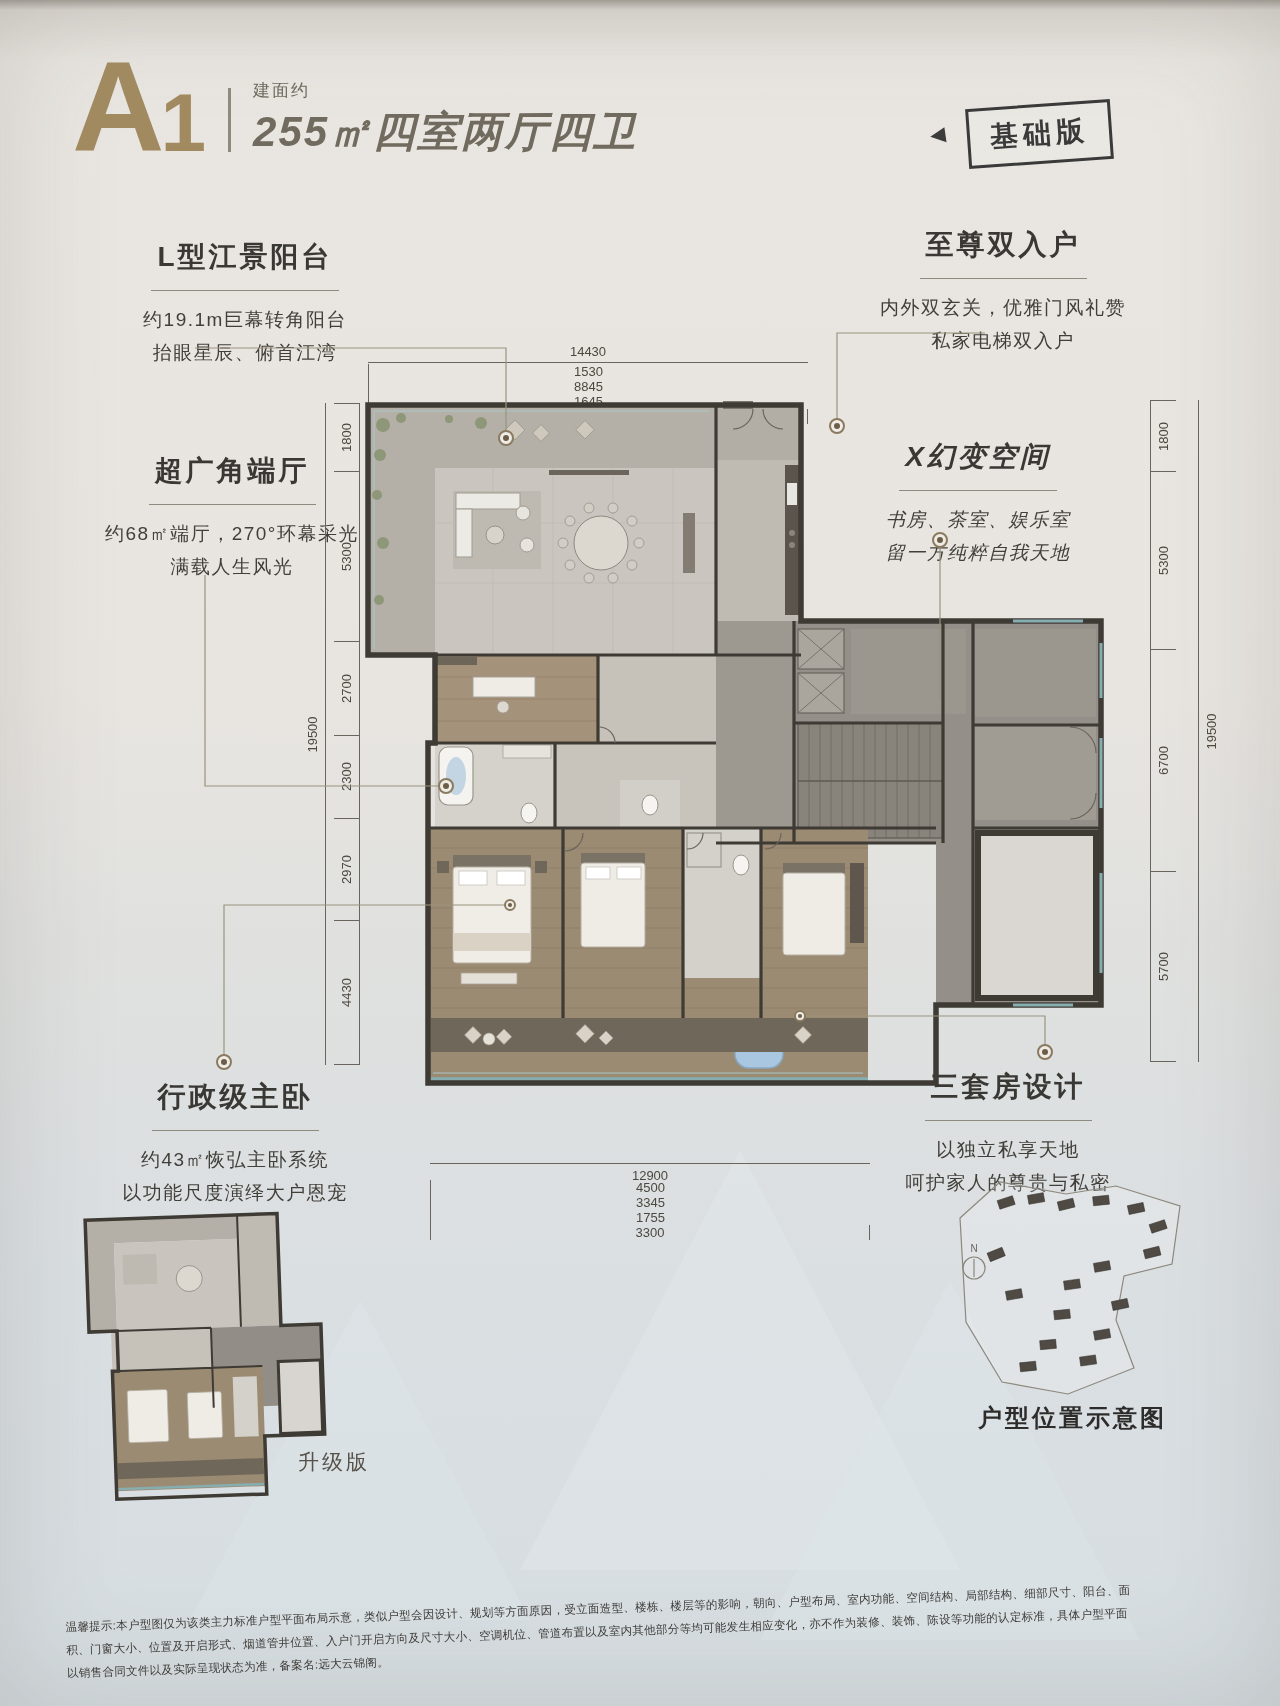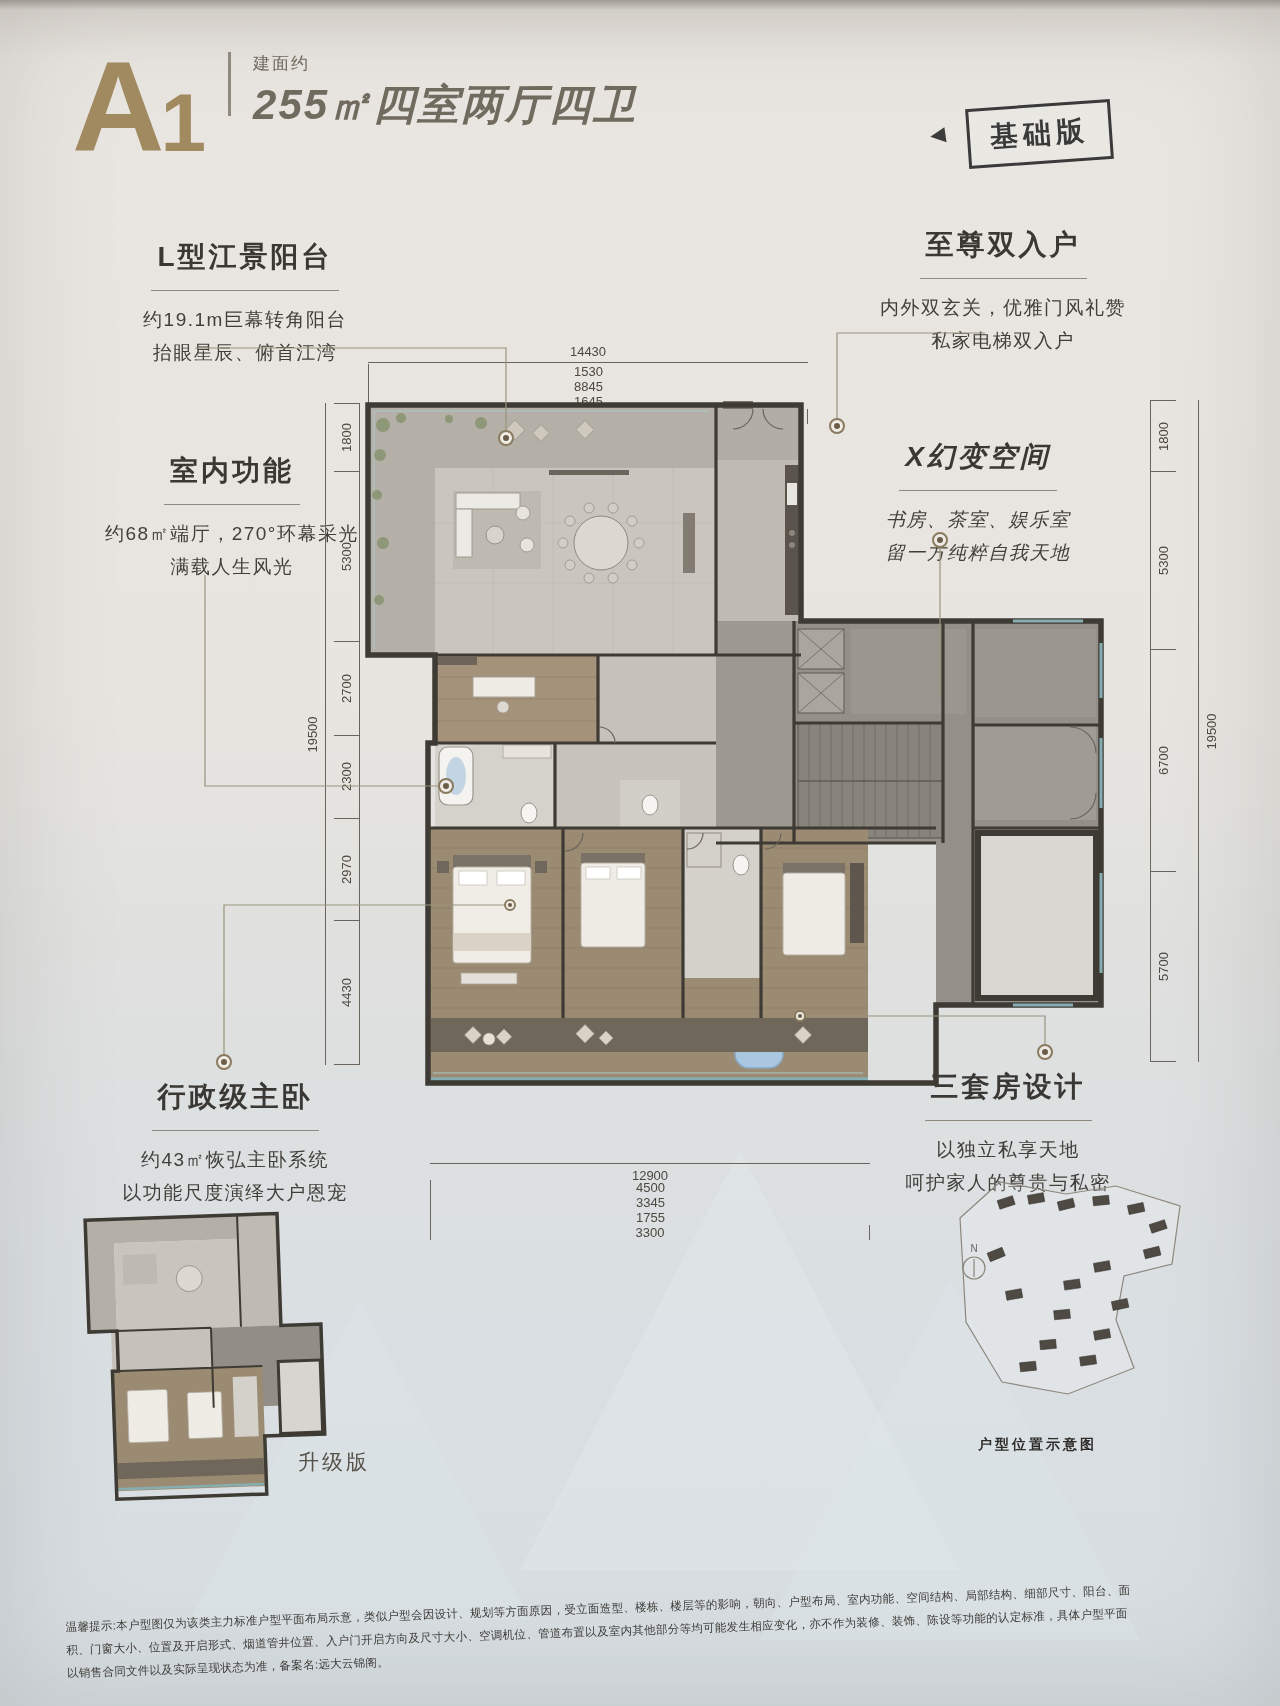--- a/index.html
+++ b/index.html
@@ -11,21 +11,21 @@
       linear-gradient(180deg, #a9a49b 0px, #ddd9d3 10px, #e9e6e1 60px, #e8e5e0 40%, #e0e1df 55%, #dadfe2 75%, #d6dde1 100%);
     box-shadow: inset 0 0 120px rgba(90,85,75,.18);
   }
   
   .mtn { position:absolute; width:0; height:0; border-style:solid; opacity:.35; }
   .mtn.m1 { left:520px; top:1150px; border-width:0 220px 420px 220px; border-color:transparent transparent #e4ebee transparent; }
   .mtn.m2 { left:190px; top:1300px; border-width:0 170px 320px 170px; border-color:transparent transparent #e0e8eb transparent; }
   .mtn.m3 { left:760px; top:1280px; border-width:0 190px 360px 190px; border-color:transparent transparent #dfe7ea transparent; }
 
   
-  .hdr { position:absolute; left:72px; top:52px; display:flex; }
+  .hdr { position:absolute; left:72px; top:52px; display:flex; align-items:flex-end; }
   .unit-code { font-size:128px; font-weight:700; color:#a28a60; line-height:.86; letter-spacing:-4px; }
   .unit-code .n { font-size:82px; }
   .hdr-div { width:3px; height:64px; background:#8f8a7d; margin:0 22px 10px 26px; }
   .hdr-right { padding-bottom:2px; }
   .area-prefix { font-size:17px; color:#6e6престо85c; color:#6e685c; letter-spacing:2px; margin-bottom:2px; }
   .area-spec { font-size:42px; color:#716a5e; font-weight:600; letter-spacing:2px;font-style:italic; }
 
   .badge-wrap { position:absolute; left:930px; top:104px; display:flex; align-items:center; }
   .badge-arrow { font-size:20px; color:#3c3c3c; margin-right:22px; transform:rotate(-8deg); }
   .badge-box { border:3px solid #3a3a3a; padding:8px 20px; font-size:28px; font-weight:700; color:#3a3a3a;
@@ -73,21 +73,21 @@
                      display:flex; align-items:center; justify-content:center; }
 
   
   .plan-svg { position:absolute; left:353px; top:393px; }
   .leader-svg { position:absolute; left:0; top:0; pointer-events:none; }
 
   
   .mini-plan { position:absolute; left:82px; top:1208px; transform:rotate(-2deg); }
   .upgrade-label { position:absolute; left:298px; top:1448px; font-size:21px; color:#56524a; letter-spacing:3px; }
   .site-svg { position:absolute; left:948px; top:1172px; }
-  .site-label { position:absolute; left:978px; top:1436px; font-size:14px; font-weight:700; color:#2d2c2a; letter-spacing:3px; }
+  .site-label { position:absolute; left:978px; top:1402px; font-size:24px; font-weight:700; color:#2d2c2a; letter-spacing:3px; }
 
   .disclaimer { position:absolute; left:66px; top:1596px; width:1150px; transform:rotate(-2deg);
                 font-size:11.5px; color:#3e3c38; line-height:2.0; letter-spacing:.3px; }
 </style>
 </head>
 <body>
 
 <div class="page">
 
   <div class="mtn m1"></div>
@@ -107,21 +107,21 @@
     <span class="badge-arrow">◀</span>
     <span class="badge-box">基础版</span>
   </div>
 
   <div class="callout co-balcony">
     <h3>L型江景阳台</h3>
     <p>约19.1m巨幕转角阳台</p>
     <p>抬眼星辰、俯首江湾</p>
   </div>
   <div class="callout co-endhall">
-    <h3>室内功能</h3>
+    <h3>超广角端厅</h3>
     <p>约68㎡端厅，270°环幕采光</p>
     <p>满载人生风光</p>
   </div>
   <div class="callout co-master">
     <h3>行政级主卧</h3>
     <p>约43㎡恢弘主卧系统</p>
     <p>以功能尺度演绎大户恩宠</p>
   </div>
   <div class="callout co-entry">
     <h3>至尊双入户</h3>

